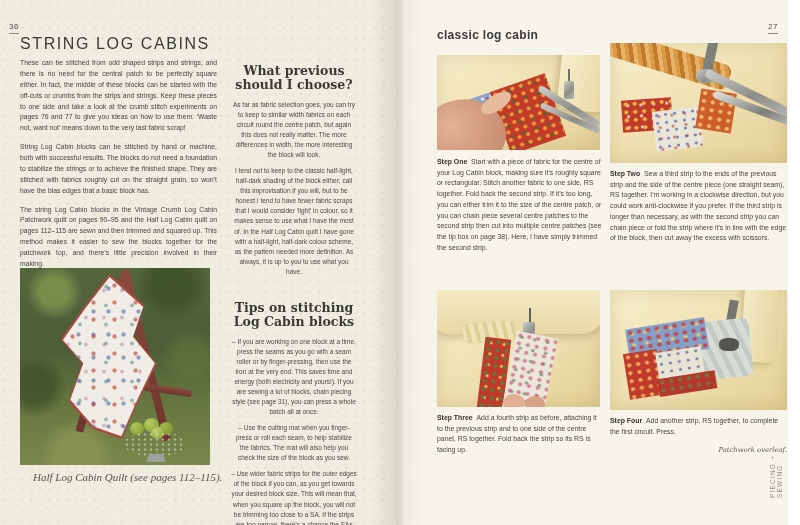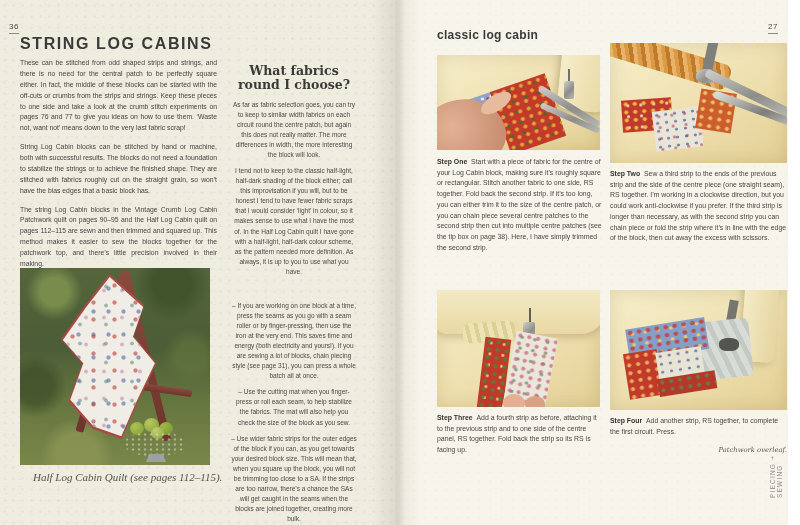--- a/index.html
+++ b/index.html
@@ -26,21 +26,21 @@
     background:linear-gradient(to right, rgba(70,60,40,0) 0%, rgba(70,60,40,.10) 46%,
                rgba(70,60,40,.18) 52%, rgba(70,60,40,.05) 66%, rgba(70,60,40,0) 100%); }
 
   .pagenum { position:absolute; font-size:8px; color:#4c4c4a; letter-spacing:.5px;
              border-bottom:1px solid #8a8a86; padding-bottom:2px;margin-top:12px; }
   .pagenum.pn-left  { top:10px; left:9px; }
   .pagenum.pn-right { top:10px; right:10px; }
 
   
   .title { position:absolute; top:35px; left:20px; width:210px;
-           font-size:16px; font-weight:bold; letter-spacing:1.6px; color:#3a3a38; }
+           font-size:16px; font-weight:normal; letter-spacing:1.6px; color:#3a3a38; }
   .bodycol { position:absolute; top:58px; left:20px; width:197px; }
   .bodycol p { font-size:6.8px; line-height:1.6; color:#454543; text-align:justify; margin-bottom:8px; }
 
   .sidebar { position:absolute; top:64px; left:231px; width:126px; text-align:center; }
   .sidebar h2 { font-family:"DejaVu Serif", serif; font-weight:bold; font-size:12.5px;
                 line-height:1.15; color:#3a3a36; margin-bottom:7px; }
   .sidebar p { font-size:6.5px; line-height:1.55; color:#4a4a47; margin-bottom:6px; }
   .sidebar .gap { height:18px; }
 
   .quilt-fig { position:absolute; top:268px; left:20px; width:190px; height:197px; }
@@ -203,24 +203,25 @@
 
     <h1 class="title">STRING LOG CABINS</h1>
 
     <div class="bodycol">
       <p>These can be stitched from odd shaped strips and strings, and there is no need for the central patch to be perfectly square either. In fact, the middle of these blocks can be started with the off-cuts or crumbs from the strips and strings. Keep these pieces to one side and take a look at the crumb stitch experiments on pages 76 and 77 to give you ideas on how to use them. ‘Waste not, want not’ means down to the very last fabric scrap!</p>
       <p>String Log Cabin blocks can be stitched by hand or machine, both with successful results. The blocks do not need a foundation to stabilize the strings or to achieve the finished shape. They are stitched with fabrics roughly cut on the straight grain, so won’t have the bias edges that a basic block has.</p>
       <p>The string Log Cabin blocks in the Vintage Crumb Log Cabin Patchwork quilt on pages 90–95 and the Half Log Cabin quilt on pages 112–115 are sewn and then trimmed and squared up. This method makes it easier to sew the blocks together for the patchwork top, and there’s little precision involved in their making.</p>
     </div>
 
     <aside class="sidebar">
-      <h2>What fabrics round I choose?</h2>
+      <h2>What previous should I choose?</h2>
       <p>As far as fabric selection goes, you can try to keep to similar width fabrics on each circuit round the centre patch, but again this does not really matter. The more differences in width, the more interesting the block will look.</p>
       <p>I tend not to keep to the classic half-light, half-dark shading of the block either; call this improvisation if you will, but to be honest I tend to have fewer fabric scraps that I would consider ‘light’ in colour, so it makes sense to use what I have the most of. In the Half Log Cabin quilt I have gone with a half-light, half-dark colour scheme, as the pattern needed more definition. As always, it is up to you to use what you have.</p>
       <div class="gap"></div>
+      <h2>Tips on stitching Log Cabin blocks</h2>
       <p>– If you are working on one block at a time, press the seams as you go with a seam roller or by finger-pressing, then use the iron at the very end. This saves time and energy (both electricity and yours!). If you are sewing a lot of blocks, chain piecing style (see page 31), you can press a whole batch all at once.</p>
       <p>– Use the cutting mat when you finger-press or roll each seam, to help stabilize the fabrics. The mat will also help you check the size of the block as you sew.</p>
       <p>– Use wider fabric strips for the outer edges of the block if you can, as you get towards your desired block size. This will mean that, when you square up the block, you will not be trimming too close to a SA. If the strips are too narrow, there’s a chance the SAs will get caught in the seams when the blocks are joined together, creating more bulk.</p>
     </aside>
 
     <figure class="quilt-fig">
       <div class="ph ph-quilt">
         <div class="ladder l1"></div>
         <div class="ladder l2"></div>
         <div class="ladder l3"></div>

